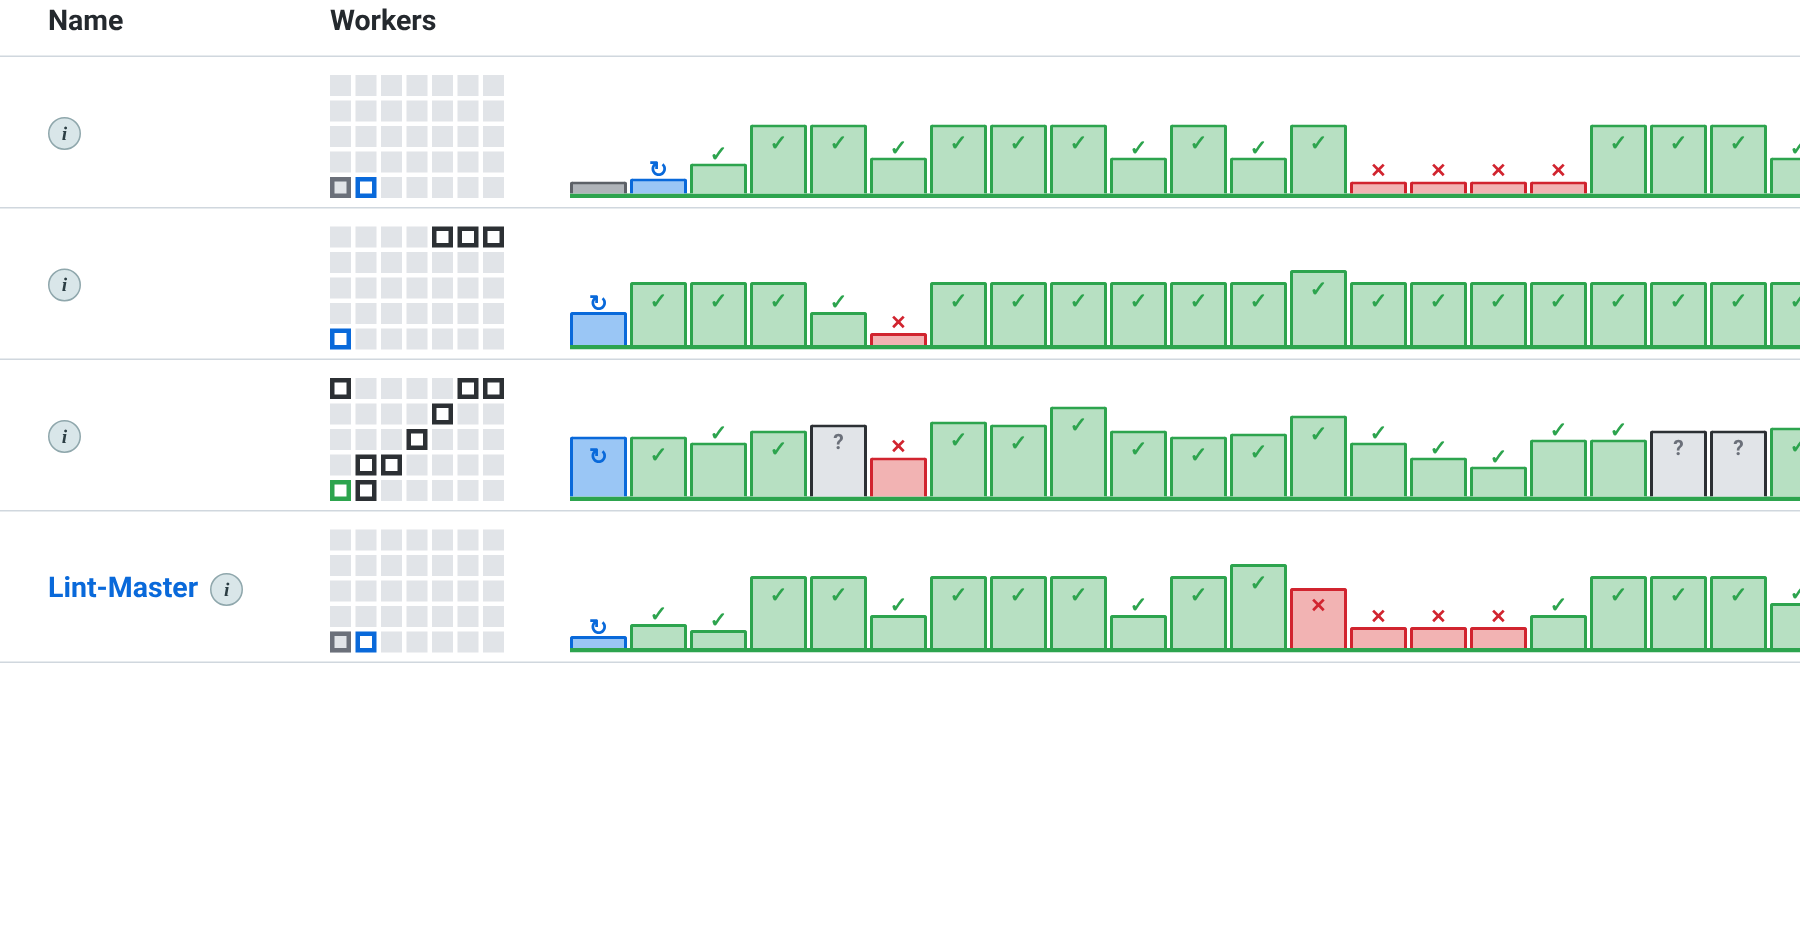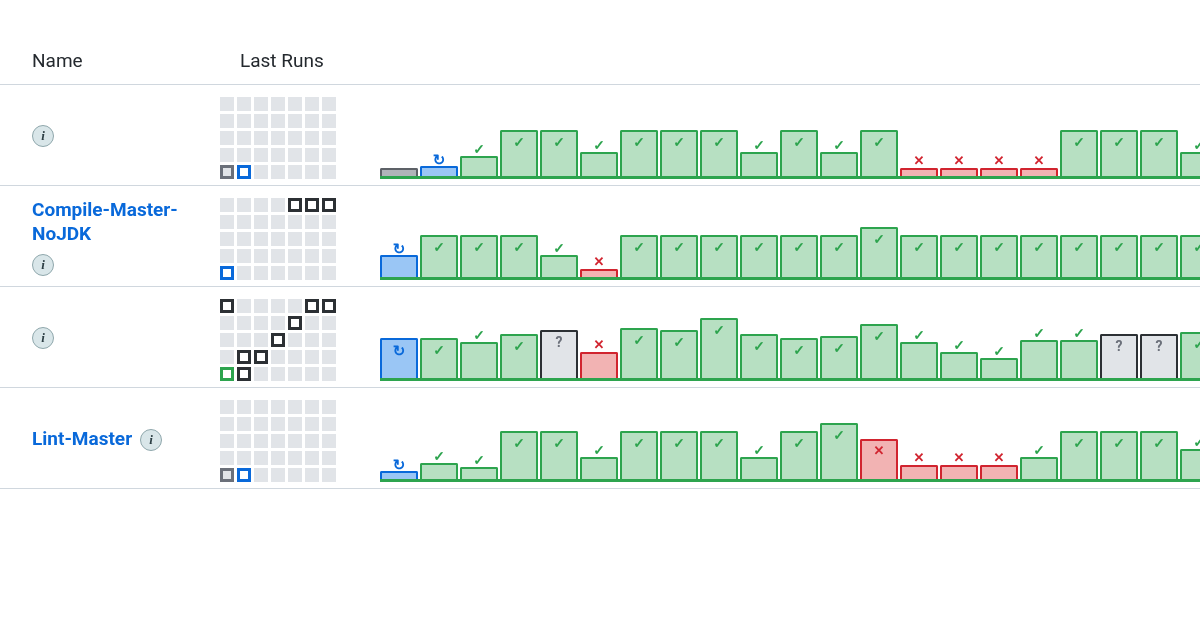--- a/index.html
+++ b/index.html
@@ -6,25 +6,24 @@
     body {
       margin: 0;
       font-family: -apple-system, BlinkMacSystemFont, "Segoe UI", Roboto, sans-serif;
       background: #fff;
       color: #24292e;
     }
     .table { width: 1200px; }
     .header-row {
       display: flex;
       align-items: center;
-      padding: 16px 0 12px 0;
+      padding: 2px 0 12px 0;
       border-bottom: 1px solid #d0d7de;
-      font-weight: 400;
+      font-weight: 700;
       font-size: 19px;
-      margin-top: 33px;
     }
     .col-name { width: 220px; padding-left: 32px; }
     .col-workers { width: 140px; }
     .col-runs { flex: 1; padding-left: 20px; }
     .builder-row {
       display: flex;
       align-items: flex-end;
       border-bottom: 1px solid #d0d7de;
       padding: 8px 0 6px 0;
     }
@@ -124,21 +123,21 @@
     .run-glyph.cross { color: #d1242f; font-size: 13px; }
     .run-glyph.q     { color: #6b707a; }
     .run-glyph.retry { color: #0969da; font-size: 15px; }
   </style>
 </head>
 <body>
 
 <div class="table">
   <div class="header-row">
     <div class="col-name">Name</div>
-    <div class="col-runs">Last Runs</div>
+    <div class="col-workers">Workers</div>
   </div>
   <div id="builder-rows">
       <div class="builder-row">
         <div class="builder-name-cell">
           <div class="builder-name-wrap">
             <div class="info-btn">
               <span>i</span>
             </div>
           </div>
         </div>
@@ -251,21 +250,20 @@
             </div>
             <div class="run-bar success" style="height: 24px;">
               <div class="run-glyph check">✓</div>
             </div>
           </div>
         </div>
       </div>
       <div class="builder-row">
         <div class="builder-name-cell">
           <div class="builder-name-wrap">
-            <a class="builder-name" href="#">Compile-Master-NoJDK</a>
             <div class="info-btn">
               <span>i</span>
             </div>
           </div>
         </div>
         <div class="worker-grid">
           <div class="worker-grid-row">
             <div class="worker-cell idle"></div>
             <div class="worker-cell idle"></div>
             <div class="worker-cell idle"></div>

